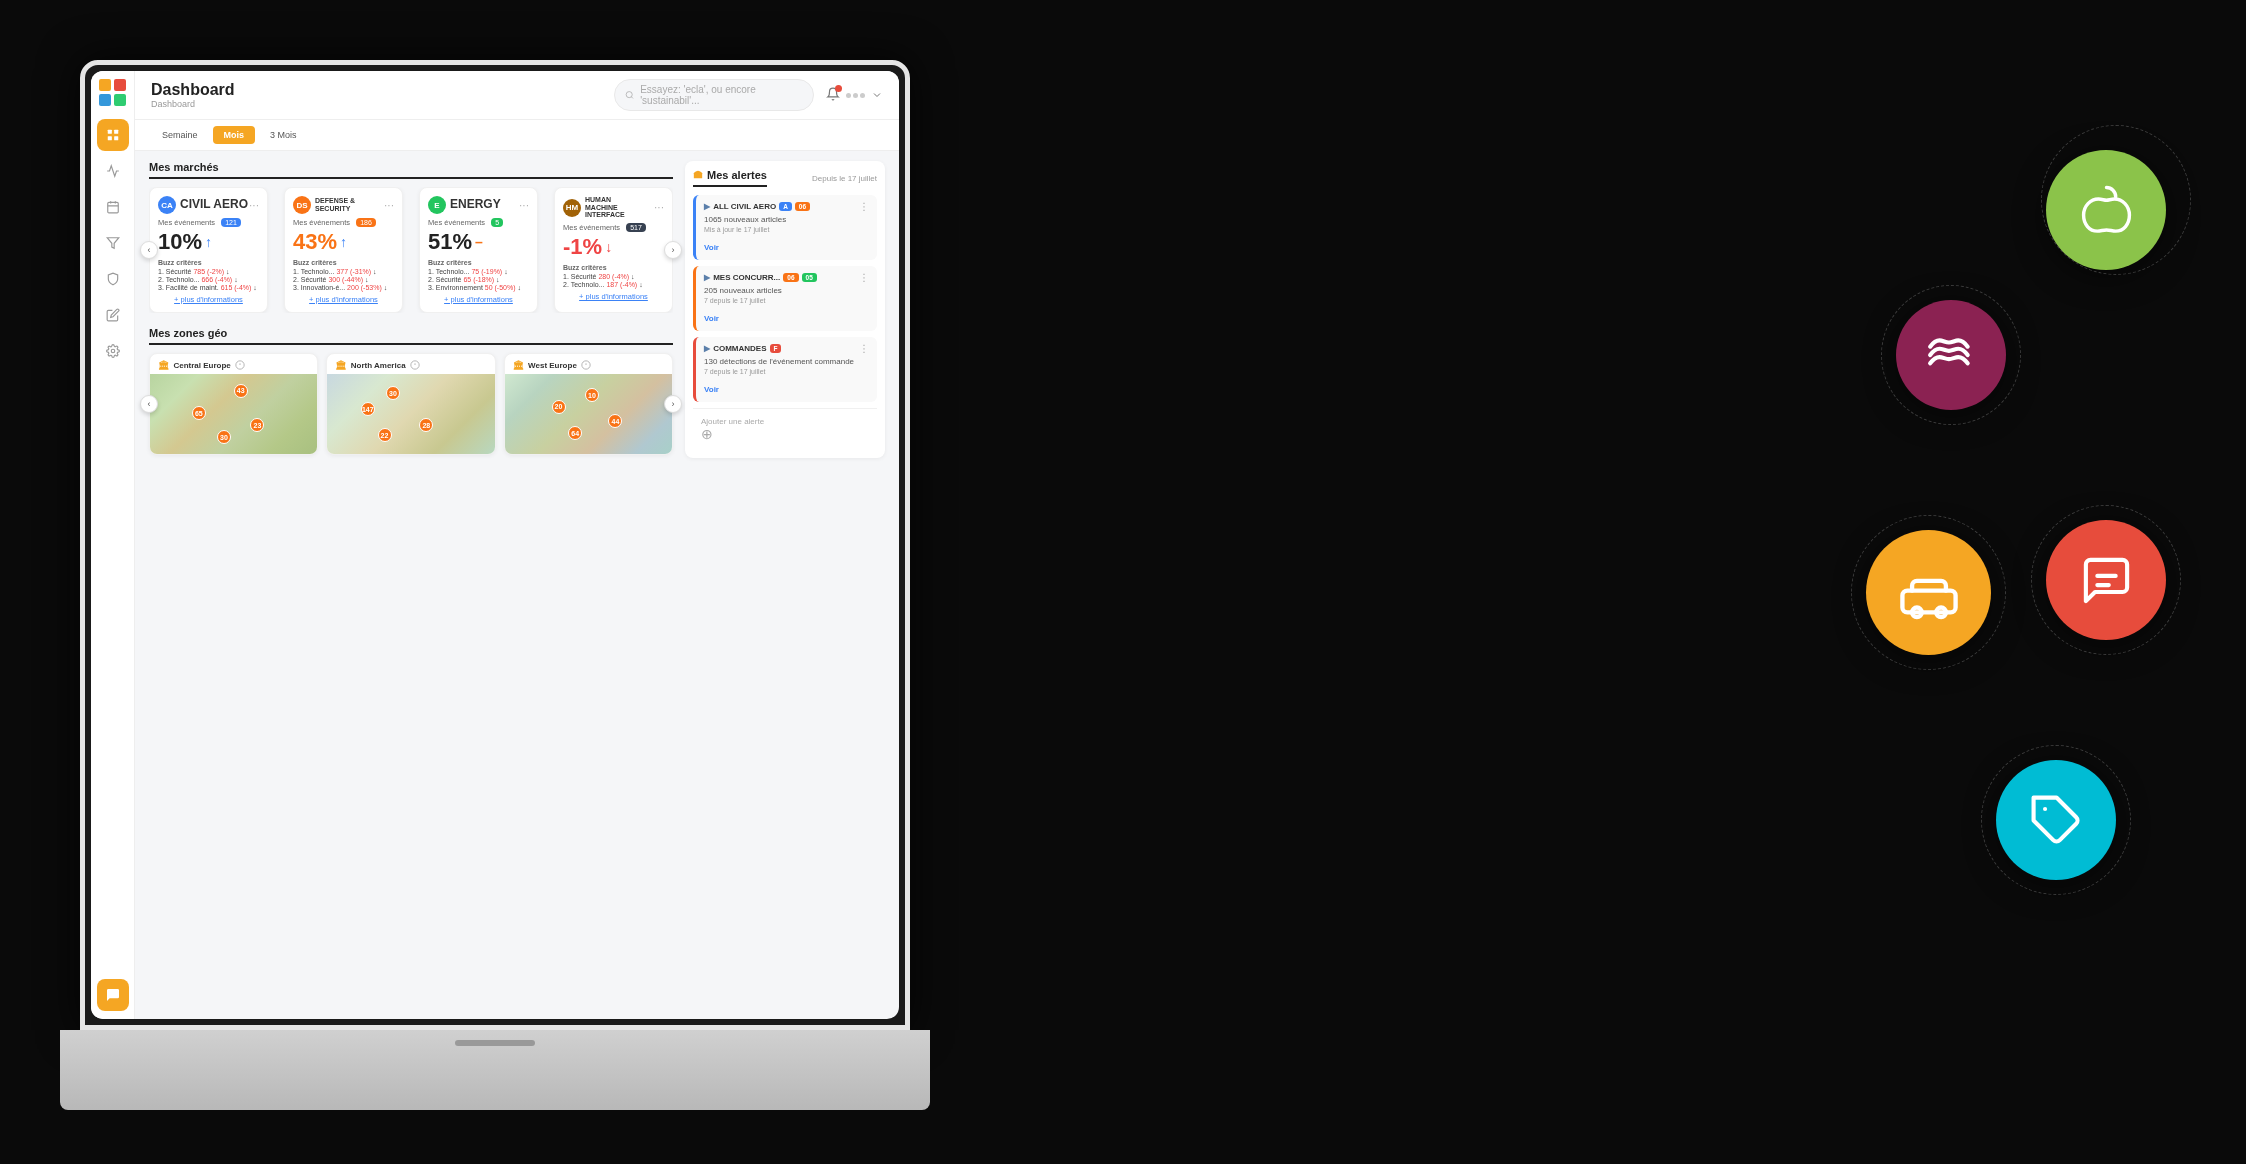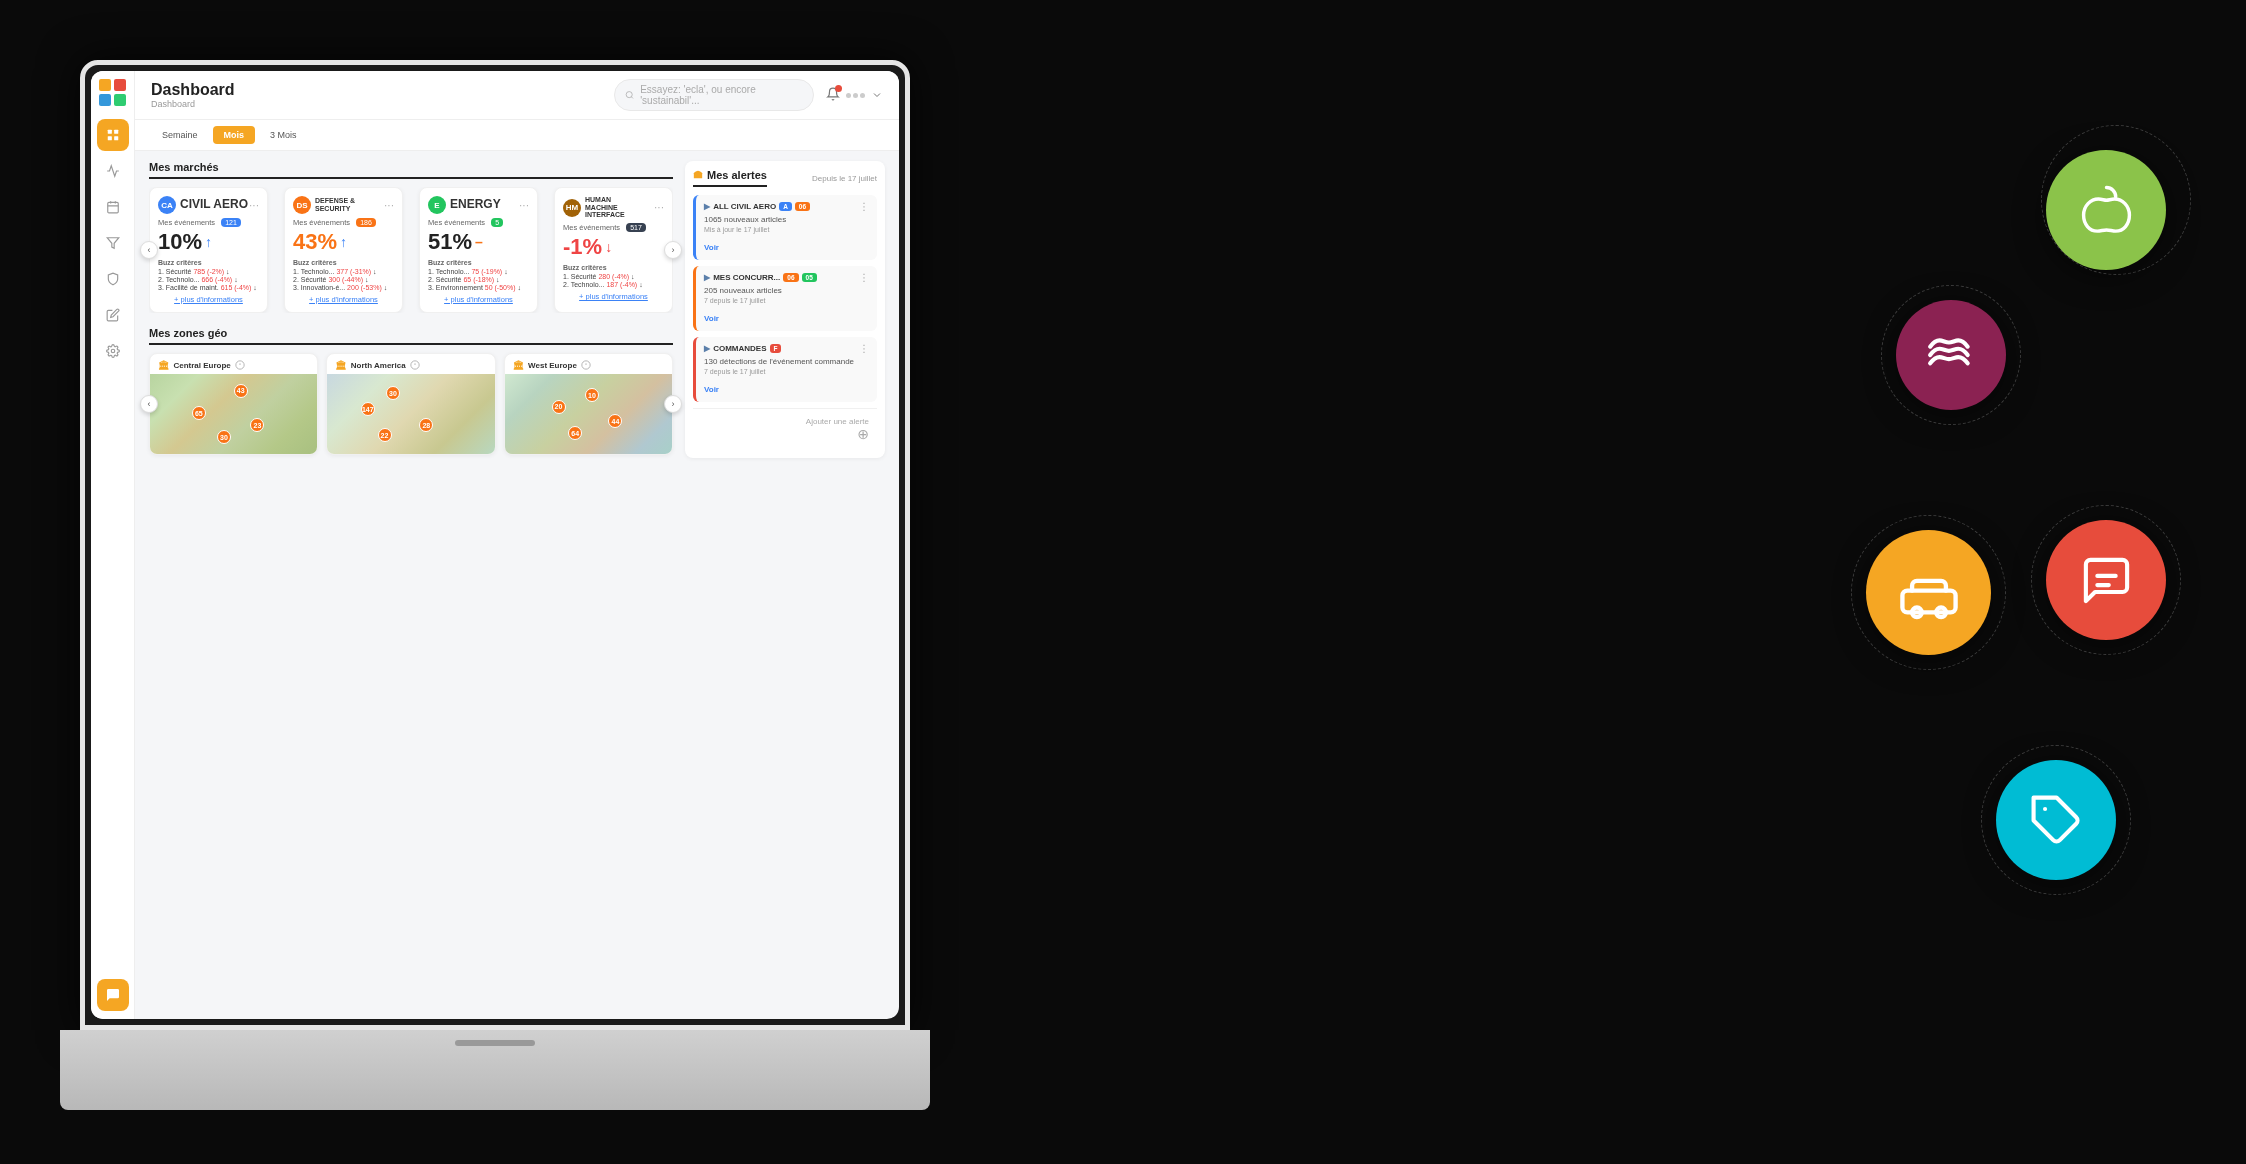--- a/index.html
+++ b/index.html
@@ -473,21 +473,21 @@
       border-radius: 3px;
       background: #3b82f6;
       color: #fff;
     }
     .alert-more { color: #aaa; font-size: 10px; }
     .alert-count { font-size: 8px; color: #555; margin-bottom: 2px; }
     .alert-date { font-size: 7px; color: #999; margin-bottom: 3px; }
     .alert-link { font-size: 8px; color: #3b82f6; font-weight: 600; cursor: pointer; }
 
     .add-alert {
-      text-align: right;
+      text-align: left;
       padding: 8px;
       color: #aaa;
       font-size: 8px;
       cursor: pointer;
       border-top: 1px solid #f0f0f0;
       margin-top: 6px;
     }
 
     
     .bubbles-area {

